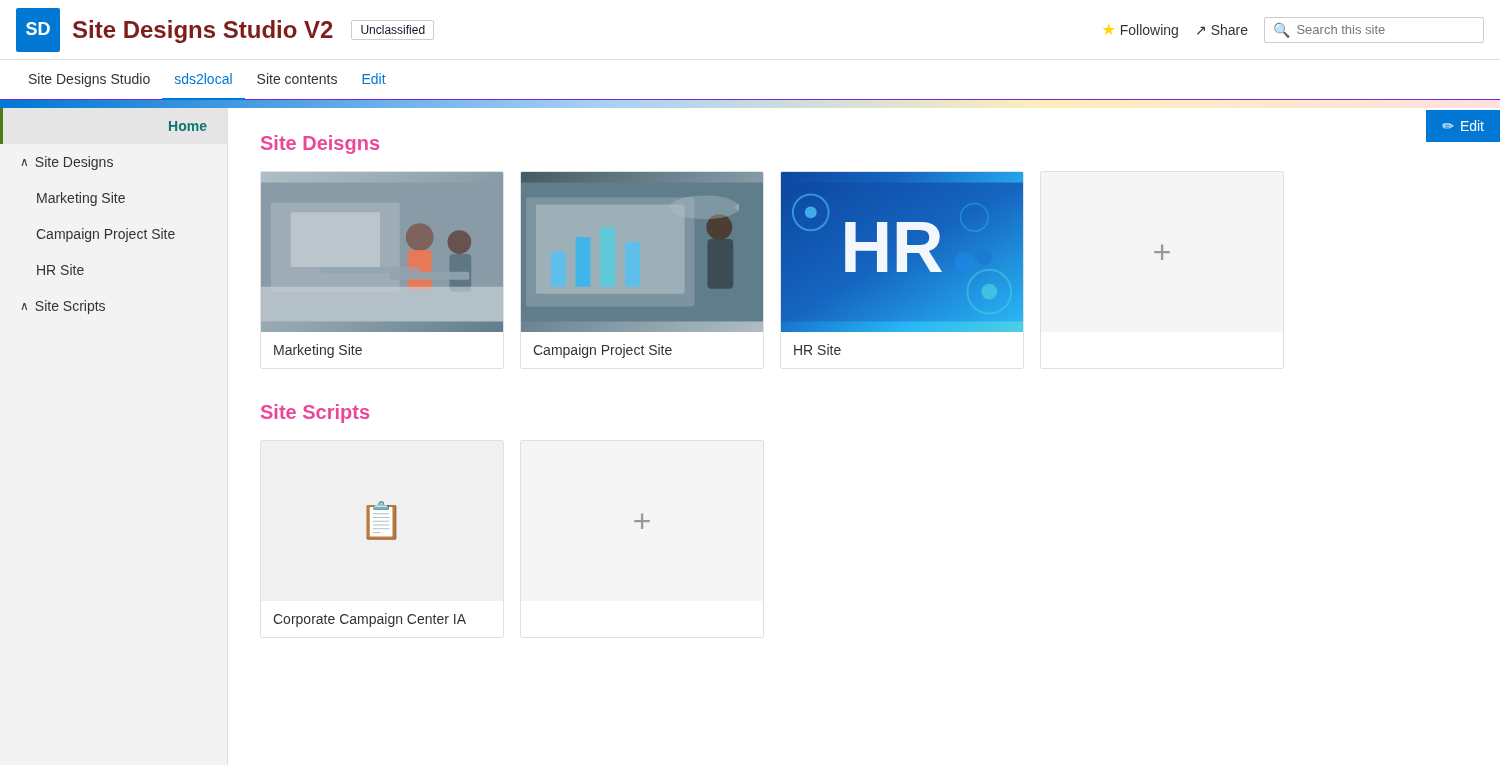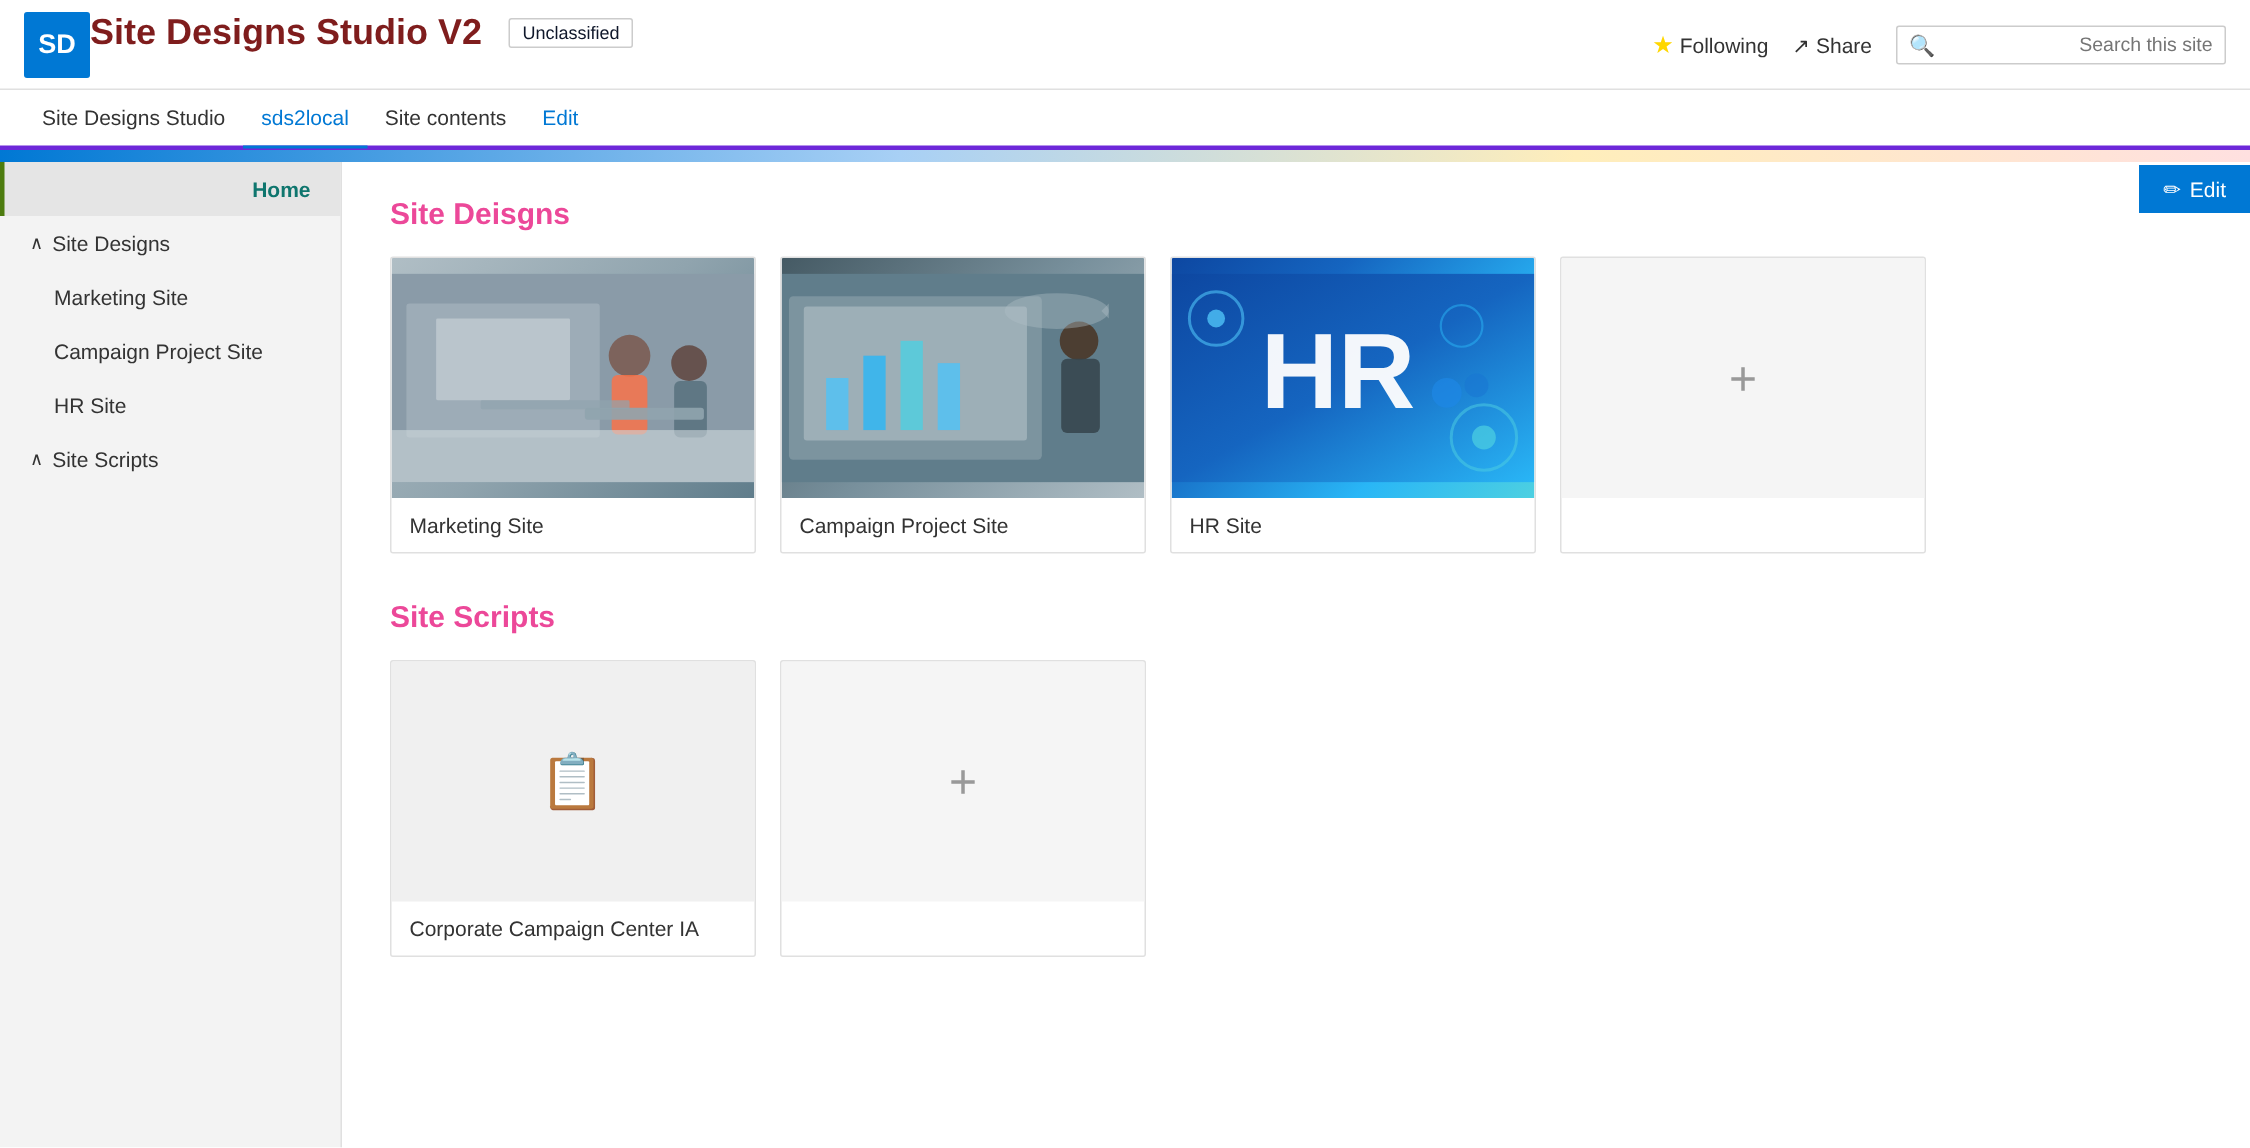--- a/index.html
+++ b/index.html
@@ -8,21 +8,21 @@
     
     .top-bar {
       display: flex;
       align-items: center;
       justify-content: space-between;
       padding: 0 16px;
       height: 60px;
       border-bottom: 1px solid #e0e0e0;
       background: #fff;
     }
-    .top-bar-left { display: flex; }
+    .top-bar-left { display: flex; align-items: center; gap: 12px; }
     .logo-box {
       width: 44px; height: 44px;
       background: #0078d4;
       color: #fff;
       font-size: 18px; font-weight: 700;
       display: flex; align-items: center; justify-content: center;
       border-radius: 2px;
     }
     .site-title-block { display: flex; flex-direction: column; }
     .site-title {
@@ -42,29 +42,29 @@
     .share-btn {
       display: flex; align-items: center; gap: 4px;
       font-size: 14px; color: #333; background: none; border: none; cursor: pointer;
     }
     .search-box {
       display: flex; align-items: center;
       border: 1px solid #ccc; border-radius: 2px;
       padding: 4px 8px; width: 220px;
     }
     .search-box input {
-      border: none; outline: none; font-size: 13px; width: 100%; color: #3b82f6; text-align: right;
+      border: none; outline: none; font-size: 13px; width: 100%; color: #3b82f6;
     }
     .search-icon { color: #666; margin-right: 6px; font-size: 14px; }
 
     
     .nav-bar {
       display: flex; align-items: center;
       padding: 0 16px;
-      border-bottom: 3px solid #6d28d9;
+      border-bottom: 1px solid #6d28d9;
       height: 40px;
       background: #fff;
     }
     .nav-item {
       font-size: 14px; color: #333; padding: 0 12px; height: 40px;
       display: flex; align-items: center; cursor: pointer; text-decoration: none;
       border-bottom: 2px solid transparent;
     }
     .nav-item.active { border-bottom: 2px solid #0078d4; color: #0078d4; font-weight: 400; }
     .nav-item.edit-link { color: #0078d4; }

